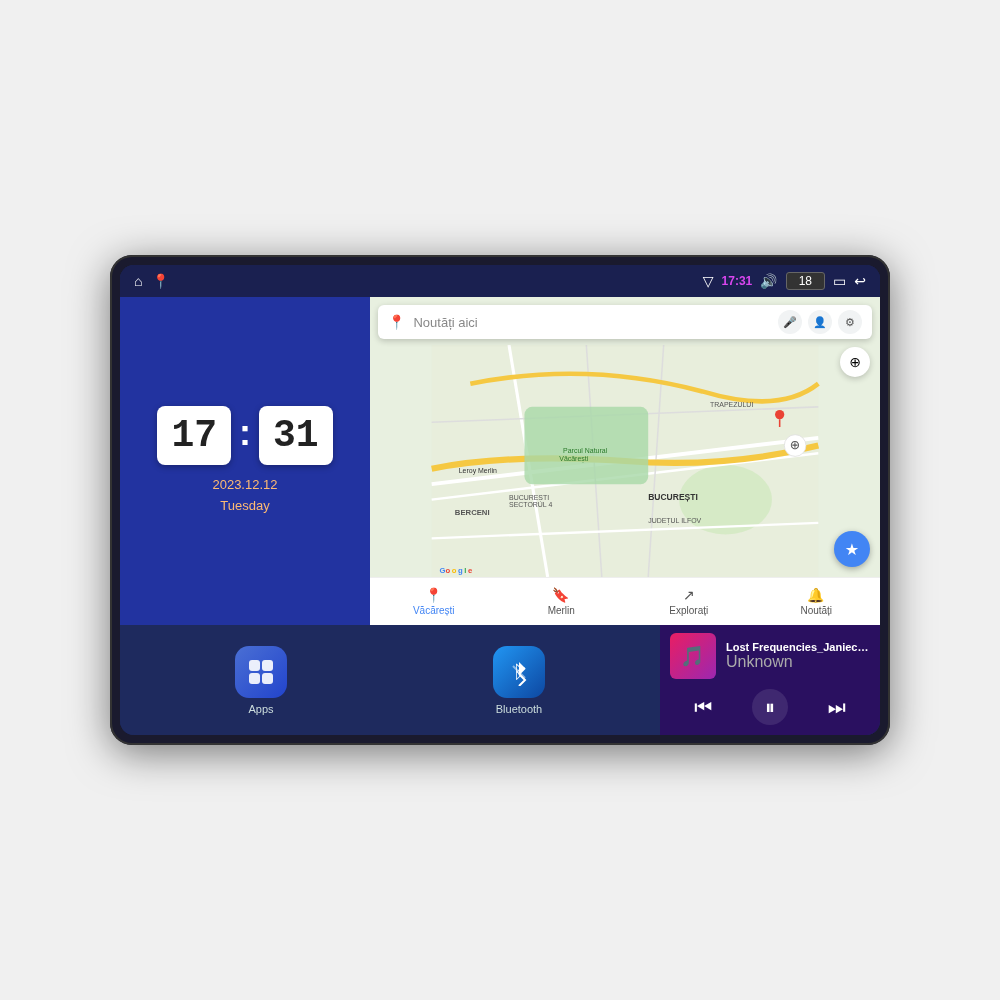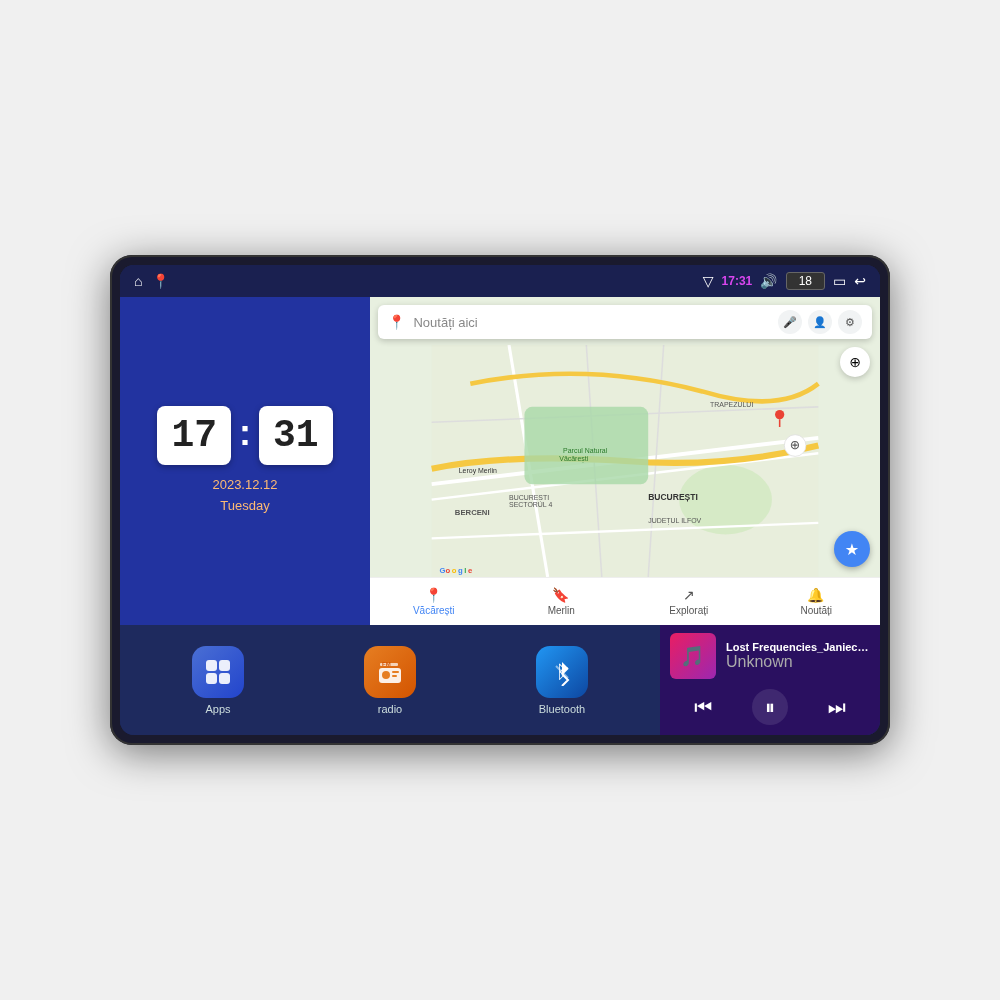--- a/index.html
+++ b/index.html
@@ -517,33 +517,20 @@
                 <rect x="2" y="2" width="11" height="11" rx="3" fill="white" opacity="0.9"></rect>
                 <rect x="15" y="2" width="11" height="11" rx="3" fill="white" opacity="0.9"></rect>
                 <rect x="2" y="15" width="11" height="11" rx="3" fill="white" opacity="0.9"></rect>
                 <rect x="15" y="15" width="11" height="11" rx="3" fill="white" opacity="0.9"></rect>
               </svg>
             </div>
             <span class="app-icon-label">Apps</span>
           </div>
 
 
-          <div class="app-icon-item">
-            <div class="app-icon-circle icon-radio">
-              <svg width="28" height="28" viewBox="0 0 28 28" xmlns="http://www.w3.org/2000/svg">
-                <rect x="3" y="10" width="22" height="15" rx="3" fill="white" opacity="0.9"></rect>
-                <circle cx="10" cy="17" r="4" fill="#e67e22"></circle>
-                <rect x="16" y="13" width="7" height="2" rx="1" fill="#e67e22"></rect>
-                <rect x="16" y="17" width="5" height="2" rx="1" fill="#e67e22"></rect>
-                <rect x="4" y="5" width="18" height="3" rx="1" fill="white" opacity="0.7"></rect>
-                <text x="6" y="8" font-size="6" fill="#d35400" font-family="Arial" font-weight="bold">FM</text>
-              </svg>
-            </div>
-            <span class="app-icon-label">radio</span>
-          </div>
 
           <div class="app-icon-item">
             <div class="app-icon-circle icon-bluetooth">
               <svg width="28" height="28" viewBox="0 0 28 28" xmlns="http://www.w3.org/2000/svg">
                 <path d="M14 4 L20 10 L14 16 L14 4Z" fill="white"></path>
                 <path d="M14 16 L20 22 L14 28" fill="none" stroke="white" stroke-width="2"></path>
                 <path d="M14 16 L20 10" fill="none" stroke="white" stroke-width="2"></path>
                 <path d="M8 8 L20 20" fill="none" stroke="white" stroke-width="2" opacity="0.5"></path>
 
                 <text x="8" y="20" font-size="18" fill="white" font-family="Arial">ᛒ</text>

